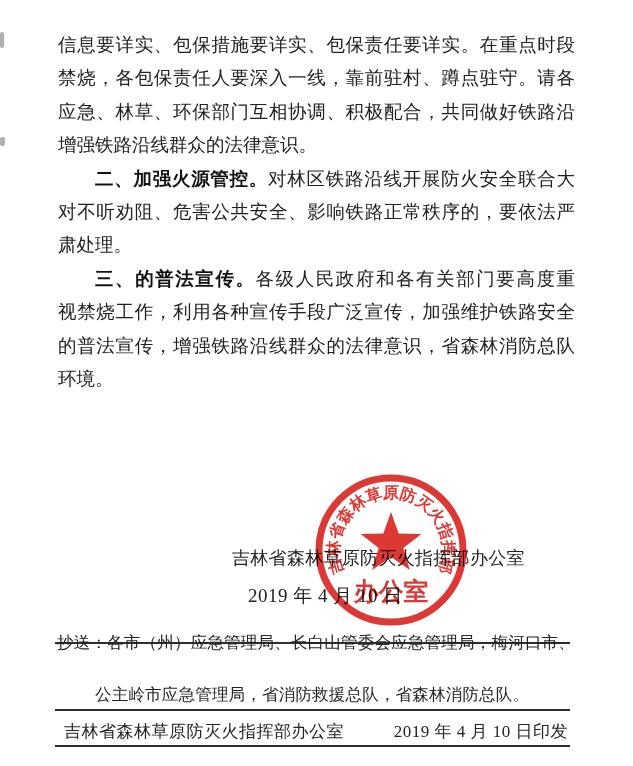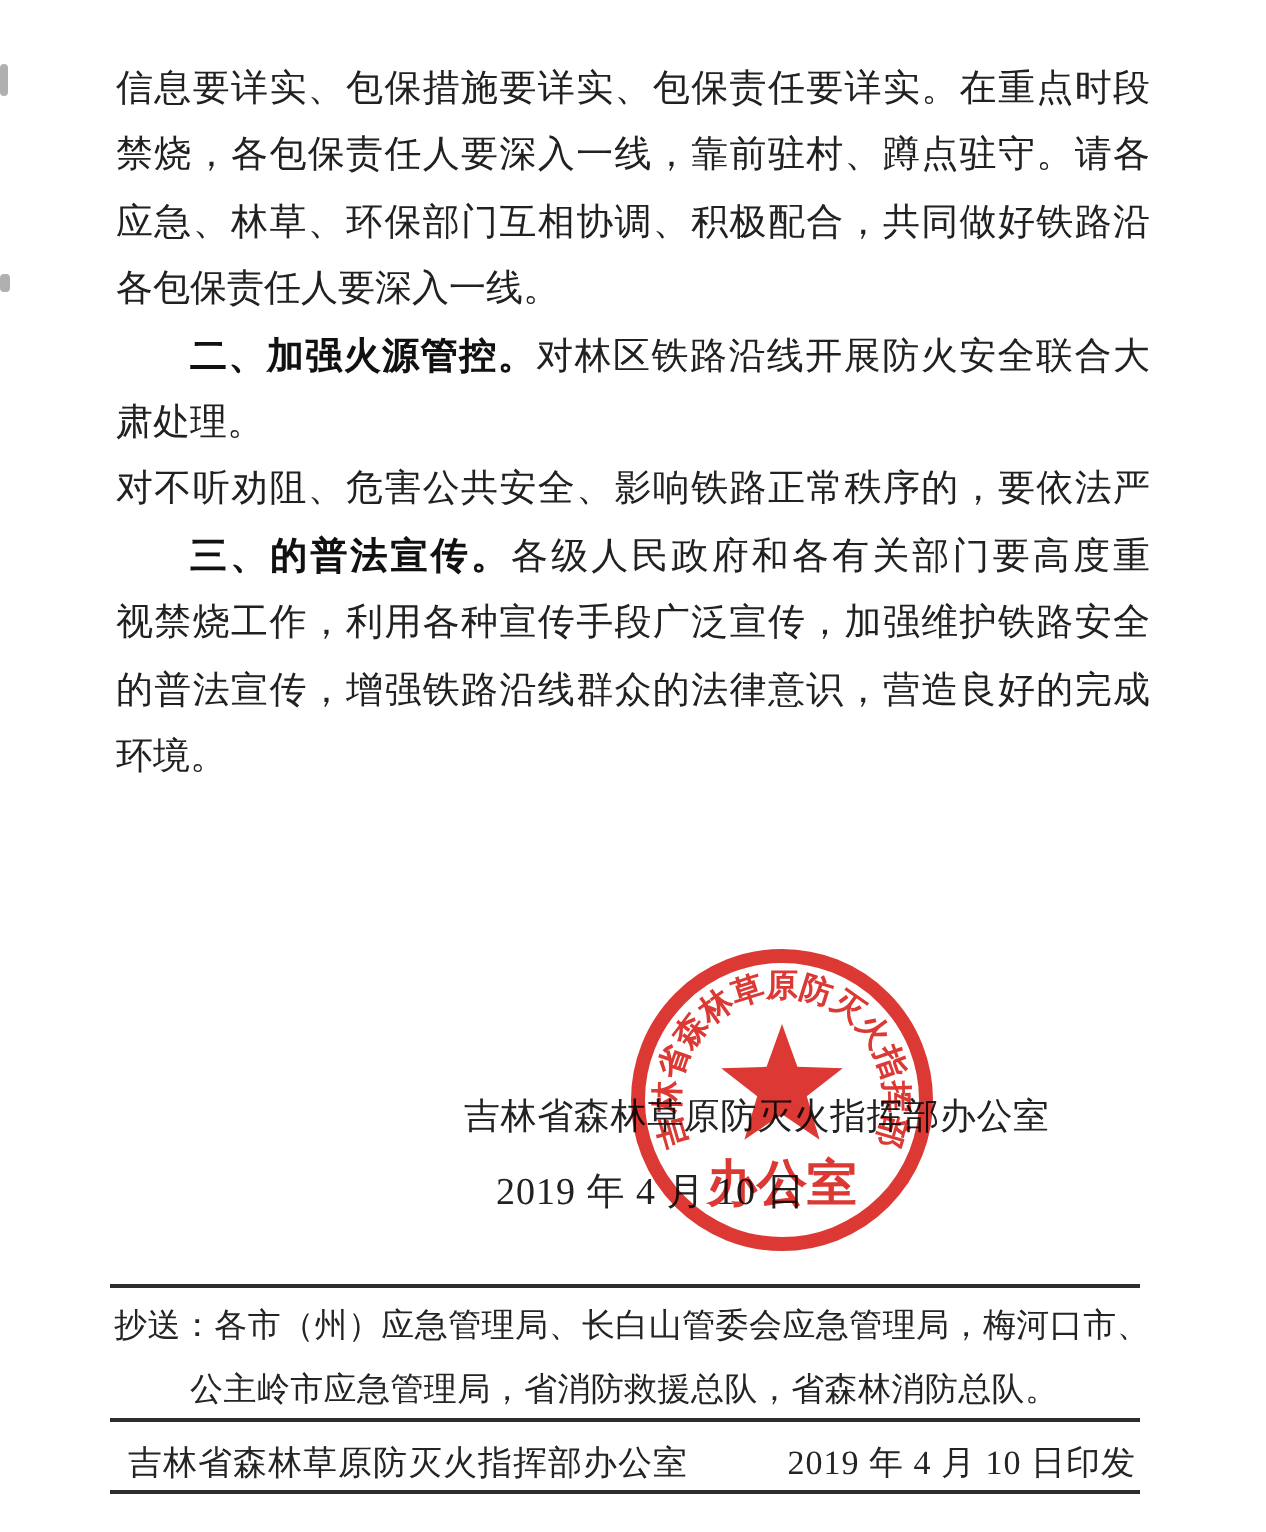--- a/index.html
+++ b/index.html
@@ -45,21 +45,21 @@
   
   .rule{position:absolute;left:55px;width:515px;height:2px;background:#2d2d2d;}
   .rule1{top:642px;}
   .rule2{top:709px;}
   .rule3{top:745px;}
   .cc-line{
     position:absolute;left:57px;width:518px;
     font-size:16.5px;line-height:22px;letter-spacing:0.2px;color:#242424;
     text-align:justify;text-justify:inter-character;
   }
-  .cc-line.l1{top:652px;text-align-last:justify;}
+  .cc-line.l1{top:632px;text-align-last:justify;}
   .cc-line.l2{top:684px;margin-left:38px;}
   .footer-line{
     position:absolute;left:64px;top:720px;width:504px;
     display:flex;justify-content:space-between;align-items:baseline;
     font-size:17px;letter-spacing:0.5px;color:#242424;
   }
   
   .artifact{position:absolute;background:#6f6f6f;opacity:0.55;border-radius:2px;}
   .a1{left:0;top:32px;width:4px;height:16px;}
   .a2{left:0;top:137px;width:5px;height:9px;}
@@ -69,27 +69,27 @@
 
 <div class="page">
 
   <div class="artifact a1"></div>
   <div class="artifact a2"></div>
 
   <div class="body-block">
     <div class="bline fill"><span class="b"></span><span>信息要详实、包保措施要详实、包保责任要详实。在重点时段</span></div>
     <div class="bline fill"><span class="b"></span><span>禁烧，各包保责任人要深入一线，靠前驻村、蹲点驻守。请各</span></div>
     <div class="bline fill"><span class="b"></span><span>应急、林草、环保部门互相协调、积极配合，共同做好铁路沿</span></div>
-    <div class="bline"><span class="b"></span><span>各包保责任人要深入一线。</span></div>
+    <div class="bline"><span class="b"></span><span>增强铁路沿线群众的法律意识。</span></div>
     <div class="bline fill indent"><span class="b">二、加强火源管控。</span><span>对林区铁路沿线开展防火安全联合大</span></div>
+    <div class="bline fill"><span class="b"></span><span>对不听劝阻、危害公共安全、影响铁路正常秩序的，要依法严</span></div>
     <div class="bline"><span class="b"></span><span>肃处理。</span></div>
-    <div class="bline fill"><span class="b"></span><span>对不听劝阻、危害公共安全、影响铁路正常秩序的，要依法严</span></div>
     <div class="bline fill indent"><span class="b">三、的普法宣传。</span><span>各级人民政府和各有关部门要高度重</span></div>
     <div class="bline fill"><span class="b"></span><span>视禁烧工作，利用各种宣传手段广泛宣传，加强维护铁路安全</span></div>
-    <div class="bline fill"><span class="b"></span><span>的普法宣传，增强铁路沿线群众的法律意识，营造良好的完成</span></div>
+    <div class="bline fill"><span class="b"></span><span>的普法宣传，增强铁路沿线群众的法律意识，省森林消防总队</span></div>
     <div class="bline"><span class="b"></span><span>环境。</span></div>
   </div>
 
   <div class="sig-name">吉林省森林草原防灭火指挥部办公室</div>
   <div class="sig-date">2019 年 4 月 10 日</div>
 
   <svg class="seal" viewBox="-85 -85 170 170" xmlns="http://www.w3.org/2000/svg">
     <circle cx="0" cy="0" r="72" fill="none" stroke="#d9231e" stroke-width="7"></circle>
     <path id="sealArc" d="M -47.1 22 A 52 52 0 1 1 47.1 22" fill="none"></path>
     <text font-size="16" font-weight="bold" fill="#d9231e">

